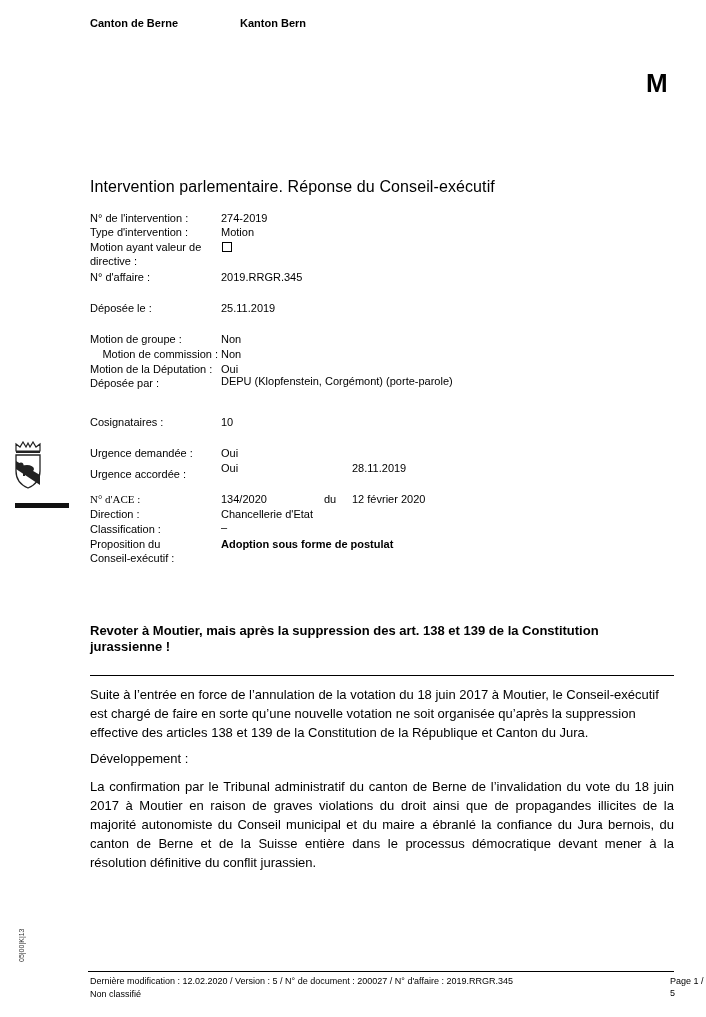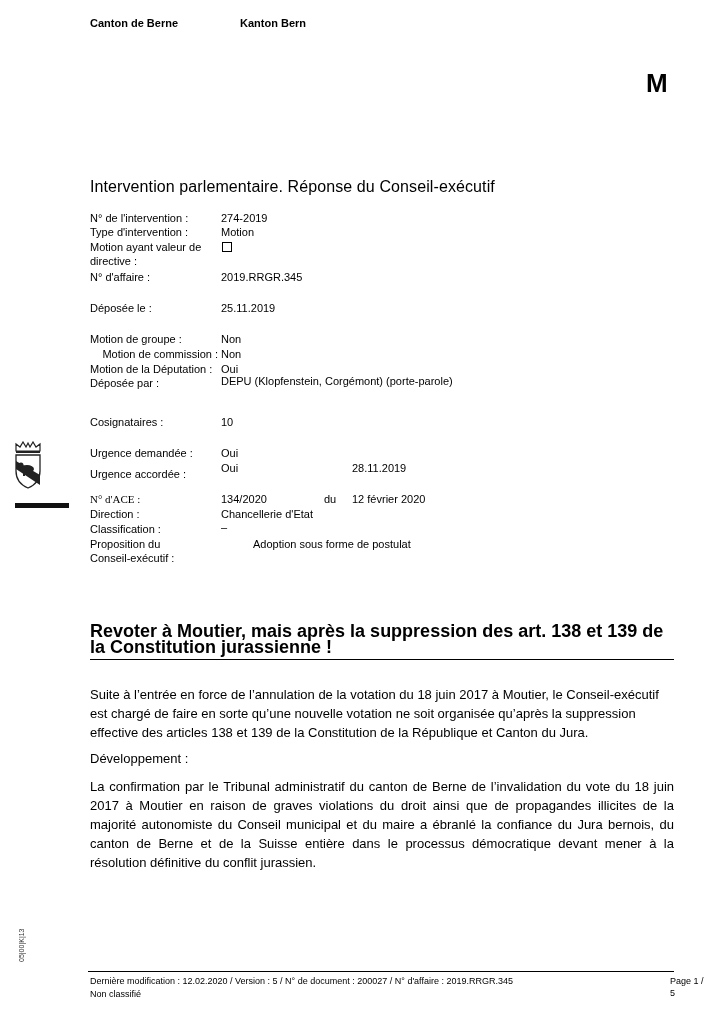--- a/index.html
+++ b/index.html
@@ -7,30 +7,30 @@
       width: 706px; height: 1017px; position: relative; overflow: hidden;
       font-family: "Liberation Sans", sans-serif; color: #000000;
     }
     .abs { position: absolute; }
     .hdr { font-size: 11px; font-weight: bold; top: 17px; }
     .big-m { left: 646px; top: 68px; font-size: 26px; font-weight: bold; }
     .title { left: 90px; top: 167px; font-size: 16px; font-weight: normal; letter-spacing: 0.1px; margin-top: 11px; }
     .meta { font-size: 11px; line-height: 14px; }
     .meta .lbl { position: absolute; left: 90px; width: 128px; }
     .meta .val { position: absolute; left: 221px; }
-    .meta .bold { font-weight: normal; margin-left: 32px; }
+    .meta .bold { font-weight: bold; }
     .checkbox {
       display: inline-block; width: 8px; height: 8px; border: 1px solid #000;
       position: absolute; left: 222px;
     }
     .crest { left: 14px; top: 441px; width: 28px; height: 48px; }
     .crest-bar { left: 15px; top: 503px; width: 54px; height: 5px; background: #111; }
     .subject {
-      left: 90px; top: 623px; width: 584px; font-size: 18px; font-weight: bold; line-height: 16px;
-      padding-bottom: 4px; border-bottom: 1.5px solid #000;
+      left: 90px; top: 623px; width: 584px; font-size: 13px; font-weight: bold; line-height: 16px;
+      padding-bottom: 20px; border-bottom: 1.5px solid #000;
     }
     .para { left: 90px; width: 584px; font-size: 13px; line-height: 19px; }
     .justify { text-align: justify; }
     .footer-line { left: 88px; top: 971px; width: 586px; height: 1px; background: #000; }
     .footer { font-size: 9px; line-height: 12px; }
     .vcode {
       left: 18px; top: 962px; font-size: 7px; color: #333;
       transform: rotate(-90deg); transform-origin: left top; white-space: nowrap;
     }
   </style>

